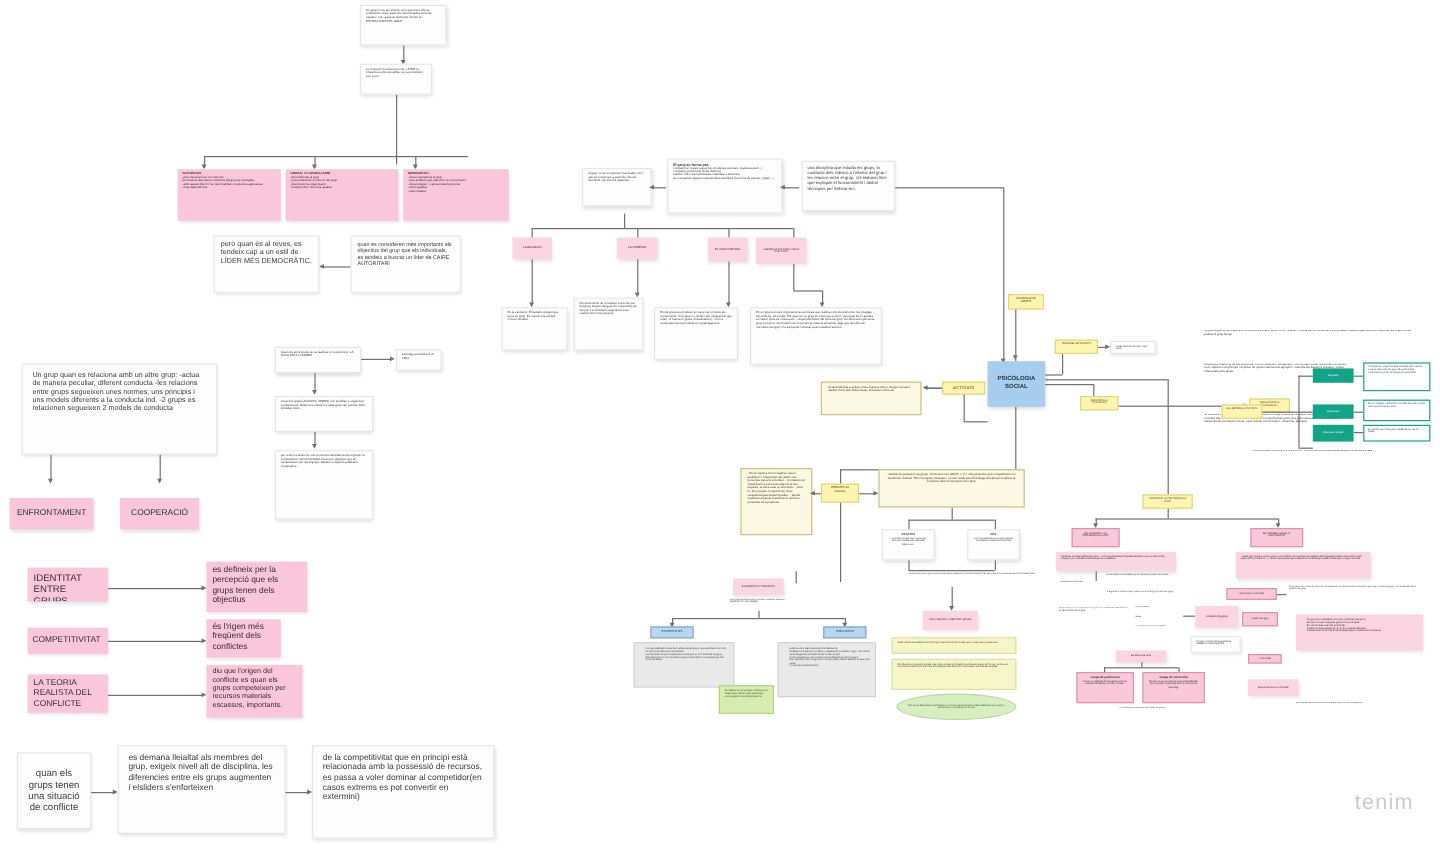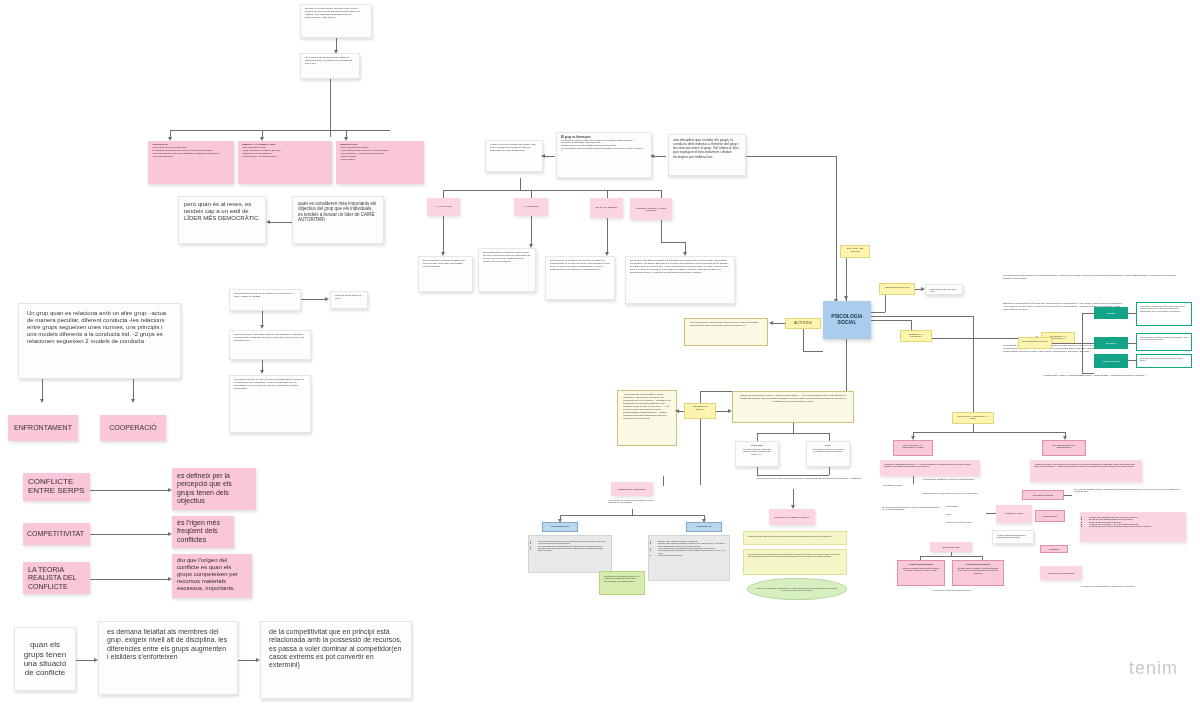--- a/index.html
+++ b/index.html
@@ -256,21 +256,21 @@
   <div class="node white f25" style="left:229px;top:375px;width:82px;height:58px;">per reduir la tensió en van promoure activitats entre el grups no competitives: NO FUNCIONA crear uns objectius que es necessitaven per els 2 grups. Relació competitiva-Relació cooperativa</div>
 
   <div class="node white f6" style="left:18px;top:303px;width:163px;height:76px;padding:6px 8px;">Un grup quan es relaciona amb un altre grup: -actua de manera peculiar, diferent conducta -les relacions entre grups segueixen unes normes, uns principis i uns models diferents a la conducta ind. -2 grups es relacionen segueixen 2 models de conducta</div>
   <div class="conn v" style="left:42px;top:379px;height:22px;"></div>
   <div class="conn v" style="left:133px;top:379px;height:22px;"></div>
   <div class="arw arw-d" style="left:39.5px;top:399px;"></div>
   <div class="arw arw-d" style="left:130.5px;top:399px;"></div>
   <div class="node pink f7" style="left:8px;top:415px;width:70px;height:26px;display:flex;align-items:center;justify-content:center;">ENFRONTAMENT</div>
   <div class="node pink f7" style="left:100px;top:415px;width:66px;height:26px;display:flex;align-items:center;justify-content:center;">COOPERACIÓ</div>
 
-  <div class="node pink f8" style="left:23px;top:473px;width:67px;height:28px;padding:4px 5px;">CONFLICTE ENTRE SERPS</div>
+  <div class="node pink f8" style="left:23px;top:473px;width:67px;height:28px;padding:4px 5px;">IDENTITAT ENTRE GRUPS</div>
   <div class="conn h" style="left:90px;top:490px;width:80px;"></div>
   <div class="arw arw-r" style="left:168px;top:487.5px;"></div>
   <div class="node pink f7" style="left:172px;top:468px;width:84px;height:42px;padding:4px 5px;">es defineix per la percepció que els grups tenen dels objectius</div>
 
   <div class="node pink f7" style="left:23px;top:523px;width:67px;height:22px;display:flex;align-items:center;">COMPETITIVITAT</div>
   <div class="conn h" style="left:90px;top:534px;width:80px;"></div>
   <div class="arw arw-r" style="left:168px;top:531.5px;"></div>
   <div class="node pink f7" style="left:172px;top:516px;width:62px;height:32px;padding:3px 5px;">és l'rigen més freqüent dels conflictes</div>
 
   <div class="node pink f7" style="left:23px;top:562px;width:67px;height:32px;padding:4px 5px;">LA TEORIA REALISTA DEL CONFLICTE</div>

